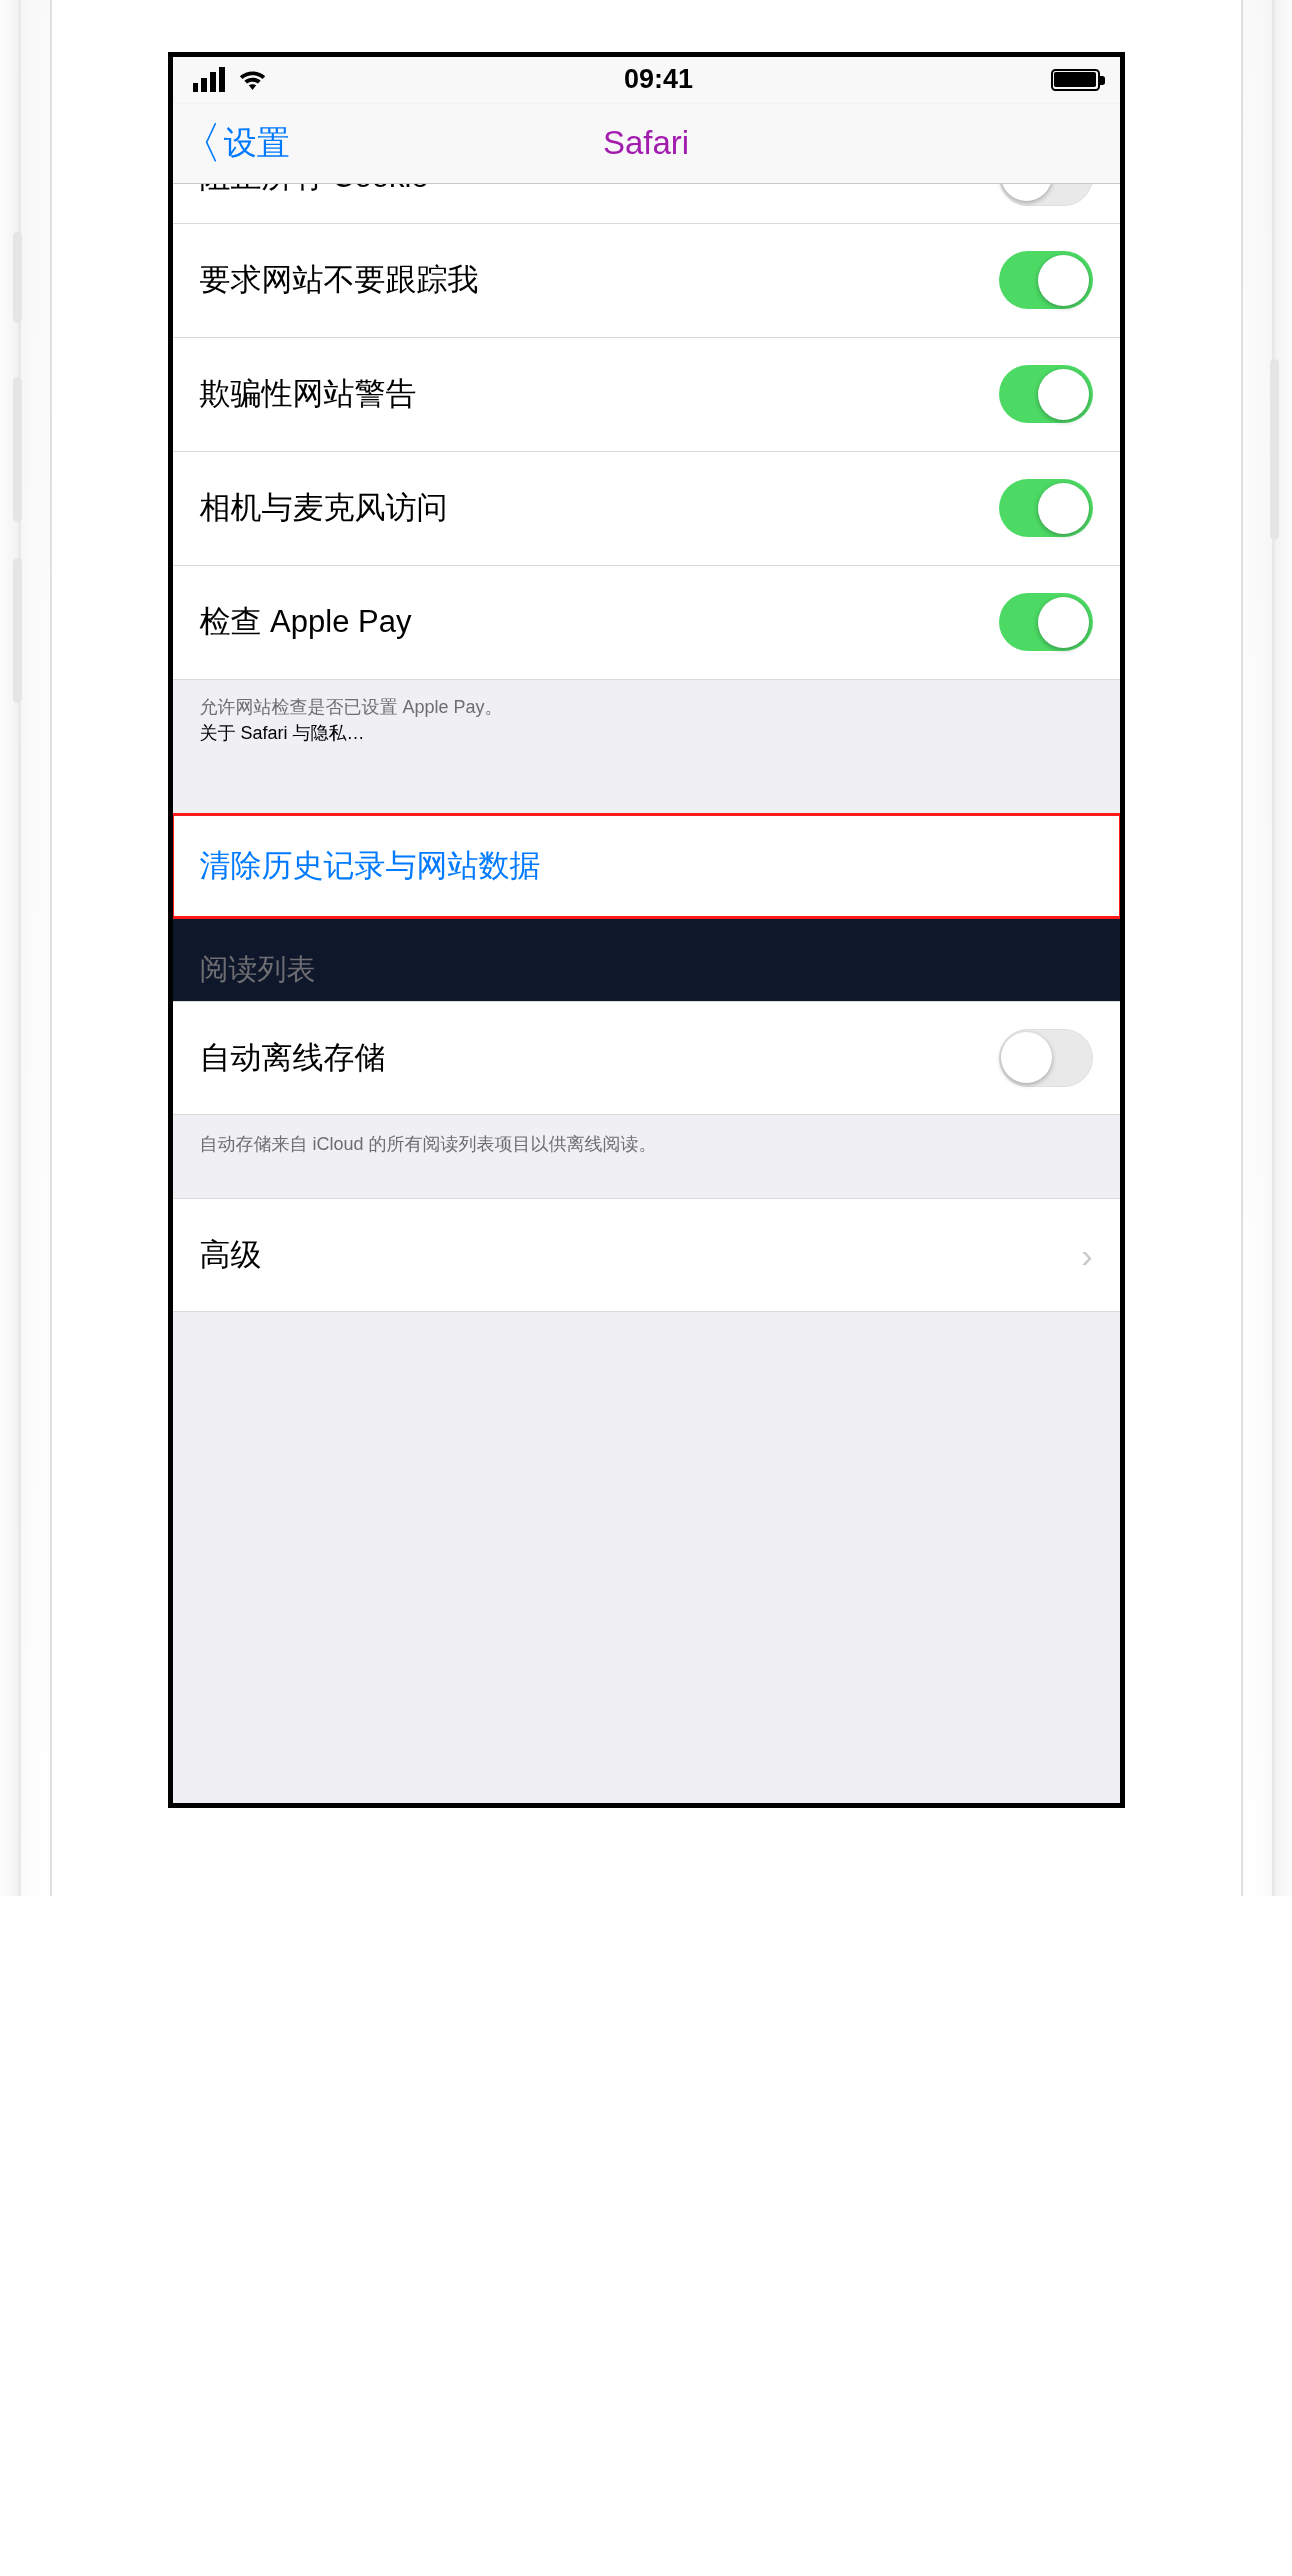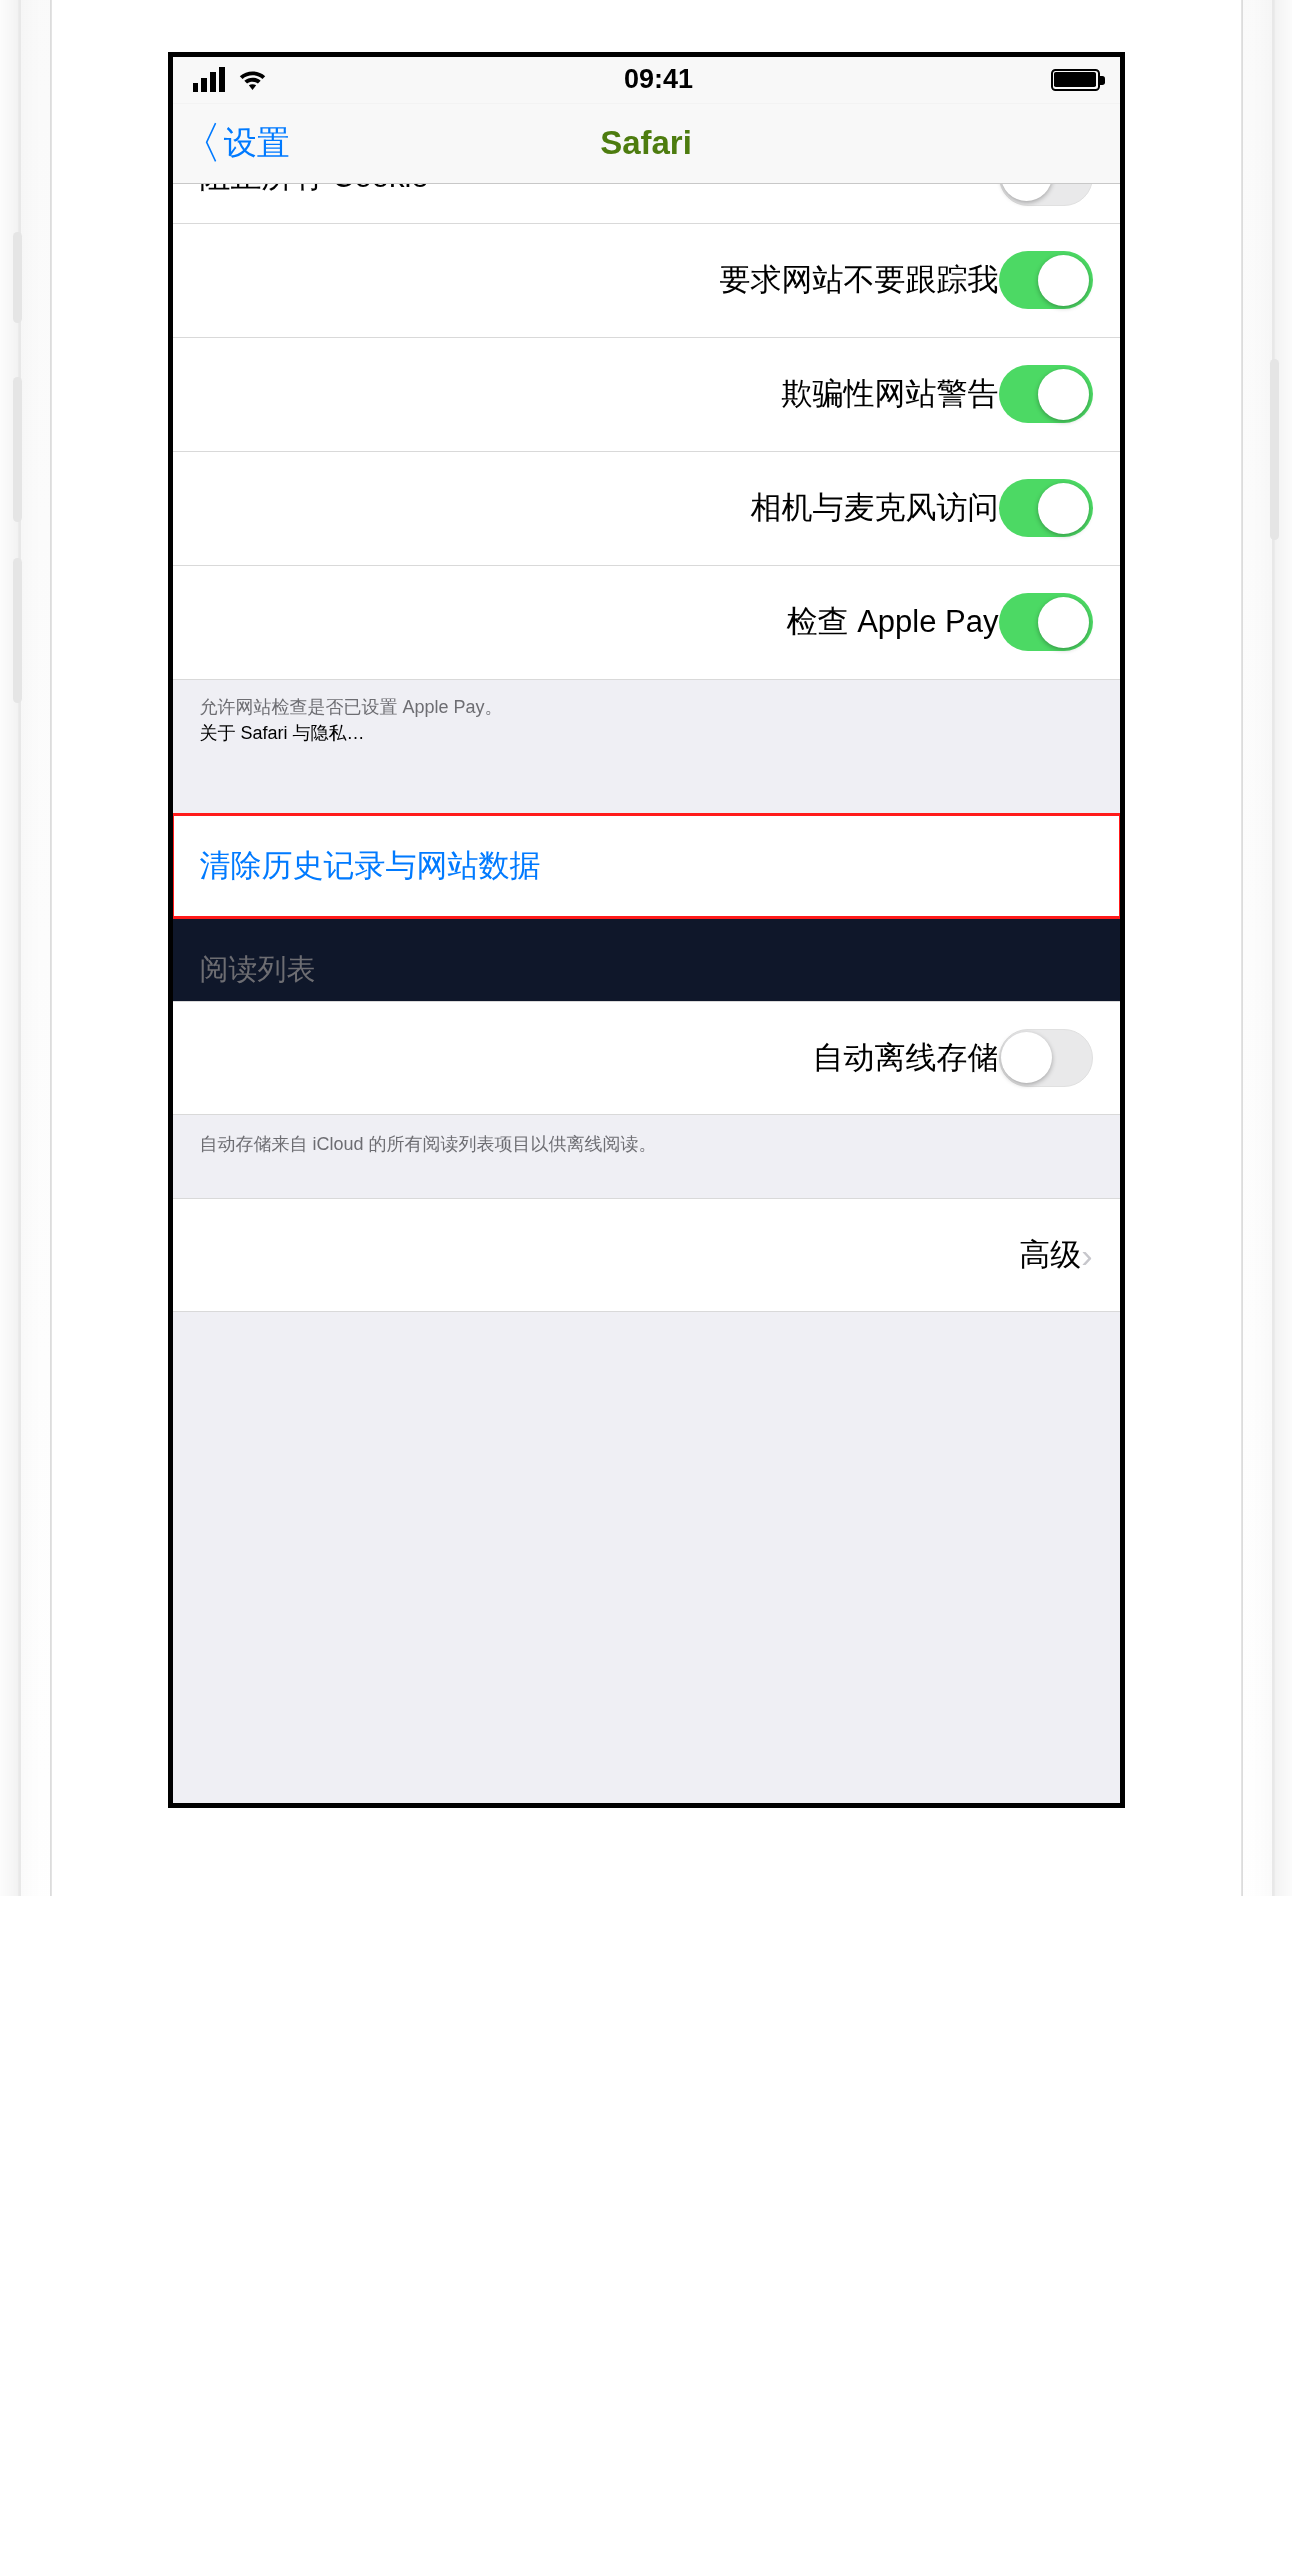--- a/index.html
+++ b/index.html
@@ -119,38 +119,38 @@
   }
   .battery-fill{ position:absolute; inset:1.8px; background:#000; border-radius:1.8px; }
 
   .nav-bar {
     height: 80px;
     background: #f8f8f8;
     border-bottom: 0.9px solid #c8c8c8;
     position: relative;
     display:flex; align-items:center; justify-content:center;
   }
-  .nav-title { font-size: 33px; font-weight: 700; color:#4d7c0f; }
+  .nav-title { font-size: 33px; font-weight: 400; color:#a21caf; }
   .nav-back {
     position:absolute; left: 5.4px; top:0; bottom:0;
     display:flex; align-items:center;
     color:#007aff; font-size:33px;
   }
   .nav-back .chev { font-size:44px; line-height:1; margin-right:1.8px; font-weight:300; }
 
   .content {
     position:absolute; top:127px; left:0; right:0; bottom:0;
     overflow:hidden;
     background:#efeff4;
   }
 
   .row {
     background:#fff;
     padding: 0 27px;
-    display:flex; align-items:center; justify-content:flex-end;
+    display:flex; align-items:center; justify-content:space-between;
     border-bottom:0.9px solid #d9d9d9;
     font-size:31px;
     color:#000;
   }
   .row.first { border-top:0.9px solid #d9d9d9; }
   .row .label { }
   .row .chevron { color:#c7c7cc; font-size:34px; }
 
   .switch {
     width: 94px; height: 58px; border-radius: 29px; position:relative;

